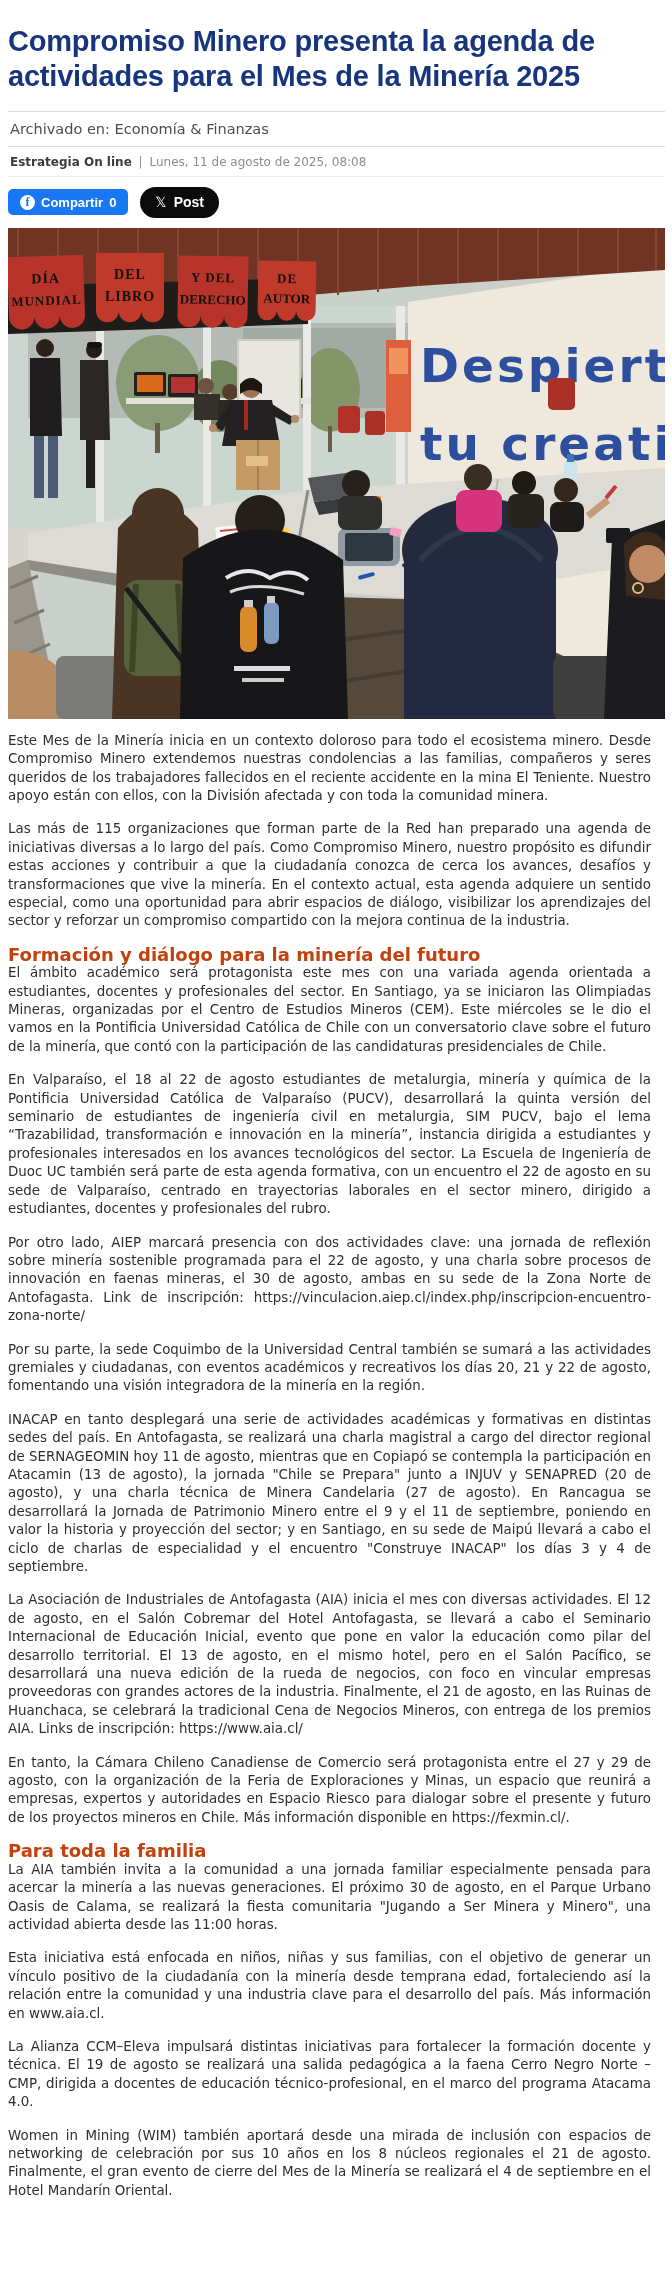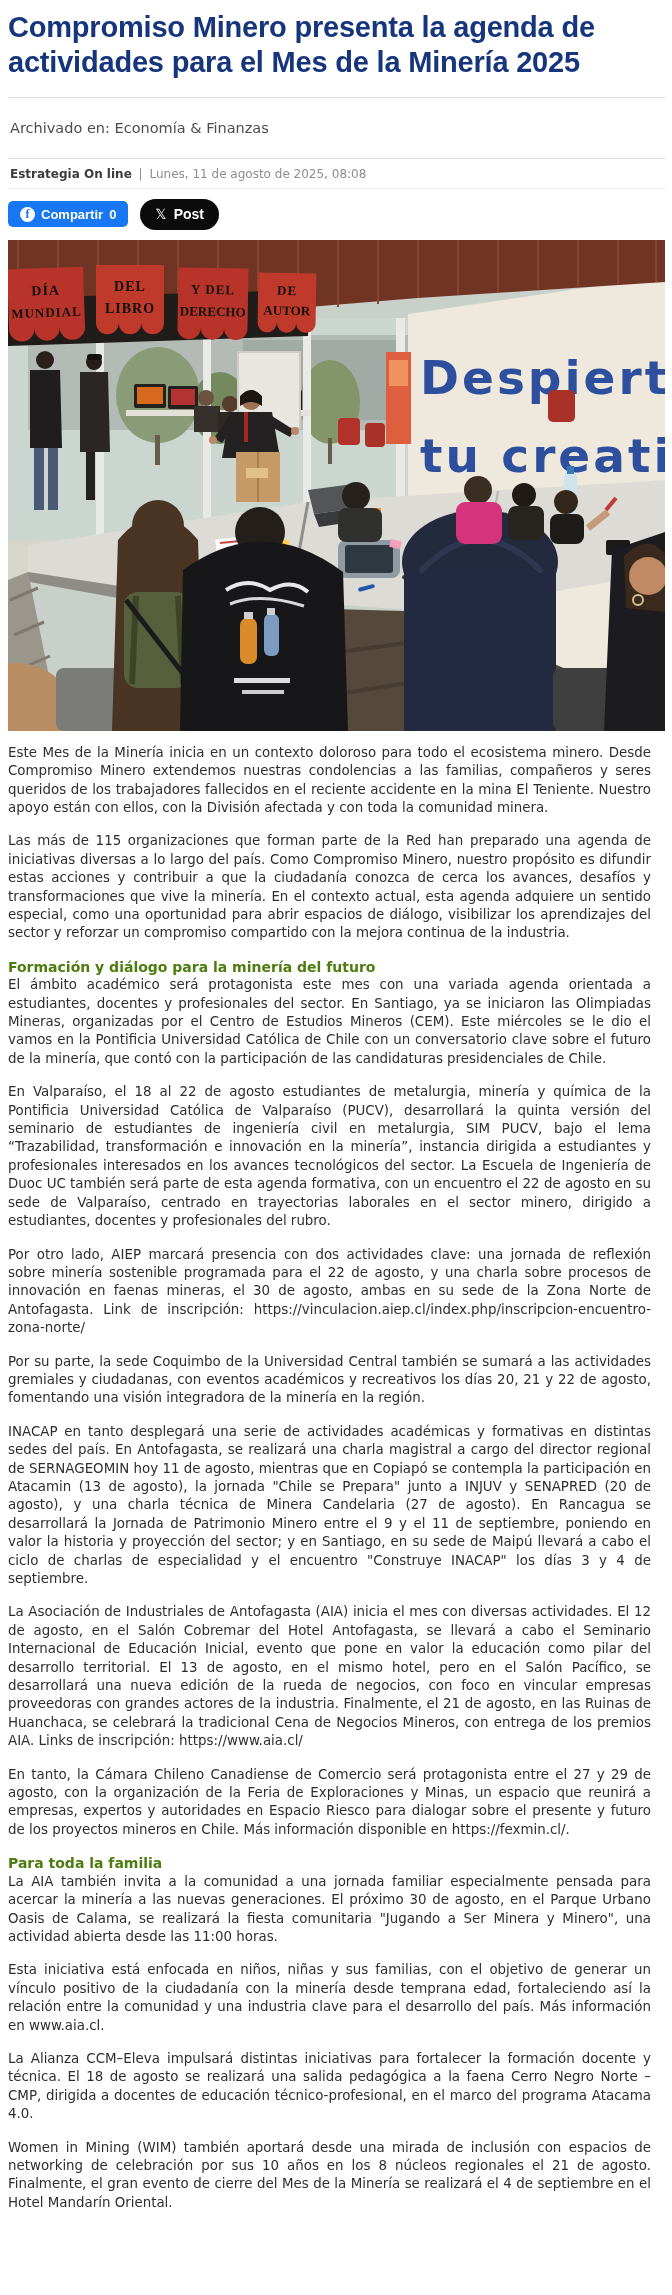--- a/index.html
+++ b/index.html
@@ -2,26 +2,26 @@
 <html><head>
 <meta charset="utf-8">
 <style>
   html,body{margin:0;padding:0;background:#ffffff;}
   body{width:672px;font-family:"DejaVu Sans",sans-serif;}
   .page{padding:8px 7px 12px 8px;}
 
   h1.page-title{
     font-family:"Liberation Sans",sans-serif;
     font-size:29px;line-height:1.22;font-weight:700;
-    color:#17357c;margin:2px 0 16px 0;letter-spacing:-0.2px;
+    color:#17357c;margin:16px 0 16px 0;letter-spacing:-0.2px;
   }
 
   .row-archived{
     border-top:1px solid #dcdcdc;border-bottom:1px solid #dcdcdc;
-    padding:22px 2px;font-size:14.5px;color:#4d4d4d;
+    padding:9px 2px;font-size:14.5px;color:#4d4d4d;
   }
   .row-archived .cat{color:#4d4d4d;text-decoration:none;}
 
   .row-date{
     padding:8px 2px 7px 2px;font-size:12px;color:#8d8d8d;
     border-bottom:1px solid #ececec;
   }
   .row-date .src{color:#3c3c3c;font-weight:700;}
   .row-date .sep{color:#8d8d8d;padding:0 3px;}
 
@@ -45,21 +45,21 @@
   }
   .x-ico{font-weight:400;font-size:14px;}
 
   .photo-wrap{margin:2px 0 13px 0;font-size:0;line-height:0;}
 
   article.article-body{
     font-size:13.4px;line-height:18.4px;text-align:justify;color:#2e2e2e;
   }
   article.article-body p{margin:0 14px 15px 0;}
   article.article-body h2{
-    font-size:14px;line-height:18.4px;color:#4d7c0f;
+    font-size:18px;line-height:18.4px;color:#c2410c;
     margin:0;font-weight:700;text-align:left;
   }
 
   .banner-text{font-family:"Liberation Serif",serif;font-weight:700;fill:#15100c;}
   .wall-text{font-family:"DejaVu Sans",sans-serif;font-weight:700;fill:#2d4f9e;letter-spacing:3px;}
 </style>
 </head>
 <body>
 
 <div class="page">
@@ -324,17 +324,17 @@
       <p>El ámbito académico será protagonista este mes con una variada agenda orientada a estudiantes, docentes y profesionales del sector. En Santiago, ya se iniciaron las Olimpiadas Mineras, organizadas por el Centro de Estudios Mineros (CEM). Este miércoles se le dio el vamos en la Pontificia Universidad Católica de Chile con un conversatorio clave sobre el futuro de la minería, que contó con la participación de las candidaturas presidenciales de Chile.</p>
       <p>En Valparaíso, el 18 al 22 de agosto estudiantes de metalurgia, minería y química de la Pontificia Universidad Católica de Valparaíso (PUCV), desarrollará la quinta versión del seminario de estudiantes de ingeniería civil en metalurgia, SIM PUCV, bajo el lema “Trazabilidad, transformación e innovación en la minería”, instancia dirigida a estudiantes y profesionales interesados en los avances tecnológicos del sector. La Escuela de Ingeniería de Duoc UC también será parte de esta agenda formativa, con un encuentro el 22 de agosto en su sede de Valparaíso, centrado en trayectorias laborales en el sector minero, dirigido a estudiantes, docentes y profesionales del rubro.</p>
       <p>Por otro lado, AIEP marcará presencia con dos actividades clave: una jornada de reflexión sobre minería sostenible programada para el 22 de agosto, y una charla sobre procesos de innovación en faenas mineras, el 30 de agosto, ambas en su sede de la Zona Norte de Antofagasta. Link de inscripción: https://vinculacion.aiep.cl/index.php/inscripcion-encuentro-zona-norte/</p>
       <p>Por su parte, la sede Coquimbo de la Universidad Central también se sumará a las actividades gremiales y ciudadanas, con eventos académicos y recreativos los días 20, 21 y 22 de agosto, fomentando una visión integradora de la minería en la región.</p>
       <p>INACAP en tanto desplegará una serie de actividades académicas y formativas en distintas sedes del país. En Antofagasta, se realizará una charla magistral a cargo del director regional de SERNAGEOMIN hoy 11 de agosto, mientras que en Copiapó se contempla la participación en Atacamin (13 de agosto), la jornada "Chile se Prepara" junto a INJUV y SENAPRED (20 de agosto), y una charla técnica de Minera Candelaria (27 de agosto). En Rancagua se desarrollará la Jornada de Patrimonio Minero entre el 9 y el 11 de septiembre, poniendo en valor la historia y proyección del sector; y en Santiago, en su sede de Maipú llevará a cabo el ciclo de charlas de especialidad y el encuentro "Construye INACAP" los días 3 y 4 de septiembre.</p>
       <p>La Asociación de Industriales de Antofagasta (AIA) inicia el mes con diversas actividades. El 12 de agosto, en el Salón Cobremar del Hotel Antofagasta, se llevará a cabo el Seminario Internacional de Educación Inicial, evento que pone en valor la educación como pilar del desarrollo territorial. El 13 de agosto, en el mismo hotel, pero en el Salón Pacífico, se desarrollará una nueva edición de la rueda de negocios, con foco en vincular empresas proveedoras con grandes actores de la industria. Finalmente, el 21 de agosto, en las Ruinas de Huanchaca, se celebrará la tradicional Cena de Negocios Mineros, con entrega de los premios AIA. Links de inscripción: https://www.aia.cl/</p>
       <p>En tanto, la Cámara Chileno Canadiense de Comercio será protagonista entre el 27 y 29 de agosto, con la organización de la Feria de Exploraciones y Minas, un espacio que reunirá a empresas, expertos y autoridades en Espacio Riesco para dialogar sobre el presente y futuro de los proyectos mineros en Chile. Más información disponible en https://fexmin.cl/.</p>
       <h2>Para toda la familia</h2>
       <p>La AIA también invita a la comunidad a una jornada familiar especialmente pensada para acercar la minería a las nuevas generaciones. El próximo 30 de agosto, en el Parque Urbano Oasis de Calama, se realizará la fiesta comunitaria "Jugando a Ser Minera y Minero", una actividad abierta desde las 11:00 horas.</p>
       <p>Esta iniciativa está enfocada en niños, niñas y sus familias, con el objetivo de generar un vínculo positivo de la ciudadanía con la minería desde temprana edad, fortaleciendo así la relación entre la comunidad y una industria clave para el desarrollo del país. Más información en www.aia.cl.</p>
-      <p>La Alianza CCM–Eleva impulsará distintas iniciativas para fortalecer la formación docente y técnica. El 18 de agosto se realizará una salida pedagógica a la faena Cerro Negro Norte – CMP, dirigida a docentes de educación técnico-profesional, en el marco del programa Atacama 4.0.</p>
+      <p>La Alianza CCM–Eleva impulsará distintas iniciativas para fortalecer la formación docente y técnica. El 19 de agosto se realizará una salida pedagógica a la faena Cerro Negro Norte – CMP, dirigida a docentes de educación técnico-profesional, en el marco del programa Atacama 4.0.</p>
       <p>Women in Mining (WIM) también aportará desde una mirada de inclusión con espacios de networking de celebración por sus 10 años en los 8 núcleos regionales el 21 de agosto. Finalmente, el gran evento de cierre del Mes de la Minería se realizará el 4 de septiembre en el Hotel Mandarín Oriental.</p>
     </article>
 
 </div>
 
 </body></html>

